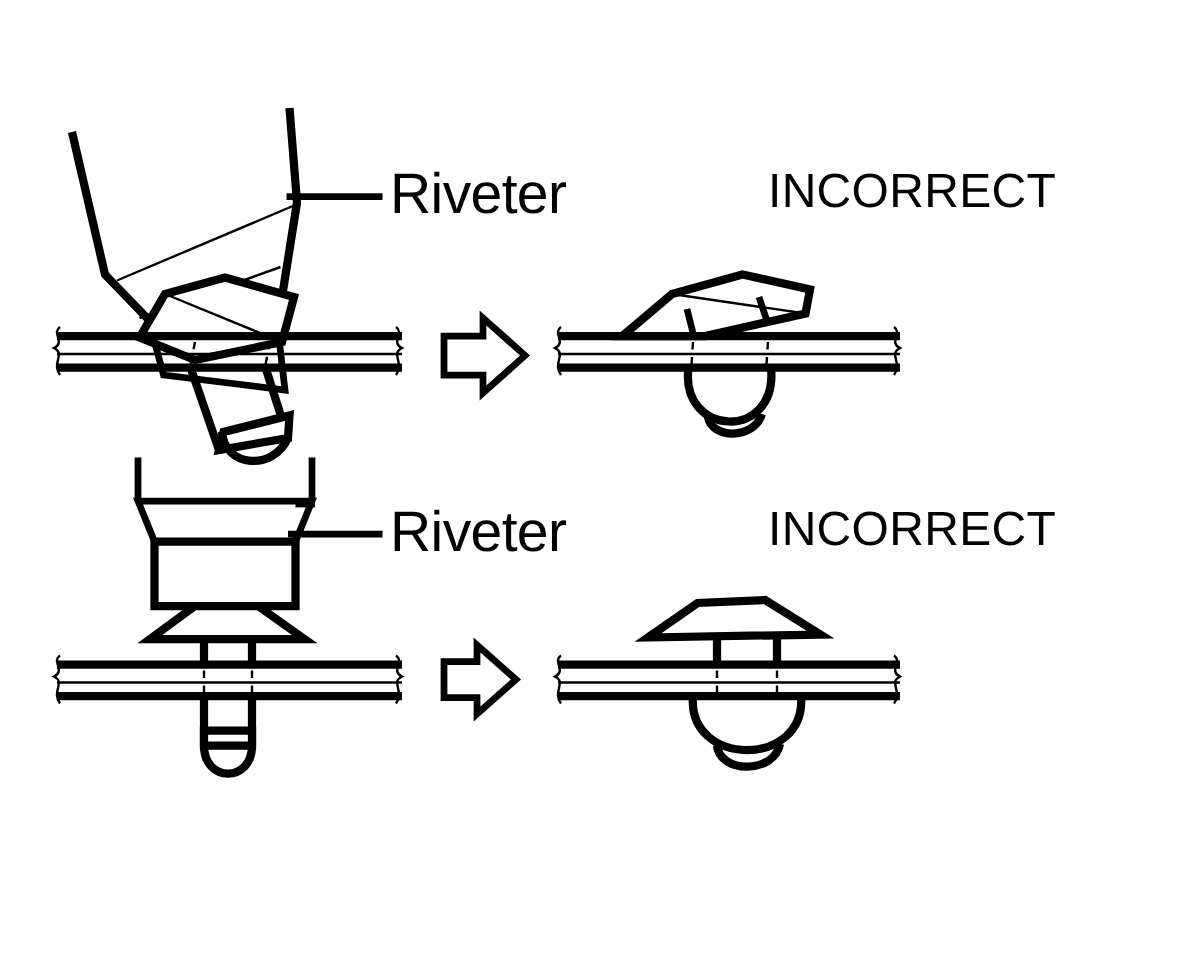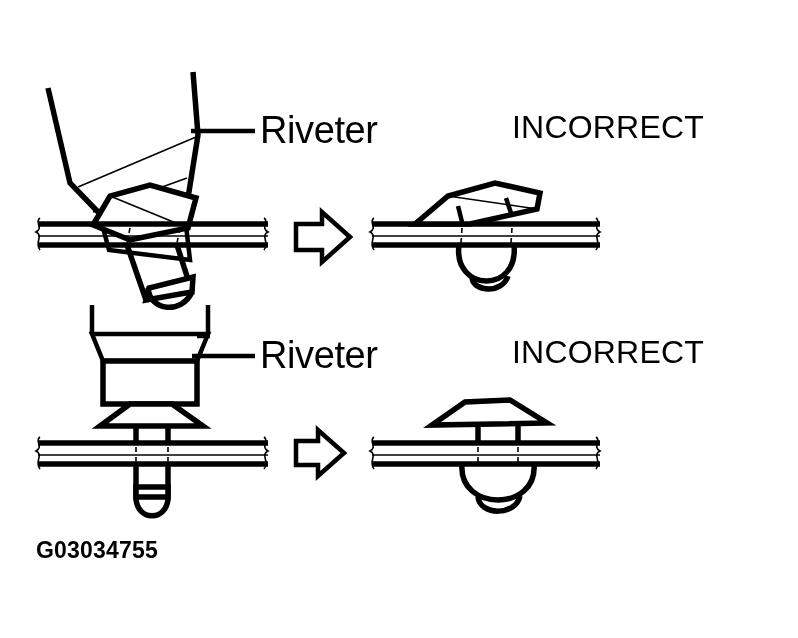--- a/index.html
+++ b/index.html
@@ -196,15 +196,14 @@
   </svg>
 
   <div class="label-text riveter-label" style="left:260px; top:111px;">Riveter</div>
 
   <div class="label-text incorrect-label" style="left:512px; top:111px;">INCORRECT</div>
 
   <div class="label-text riveter-label" style="left:260px; top:336px;">Riveter</div>
 
   <div class="label-text incorrect-label" style="left:512px; top:336px;">INCORRECT</div>
 
-  <div class="label-text caption-label" style="left:36px; top:539px;">G03034755</div>
 
 </div>
 
 </body></html>

